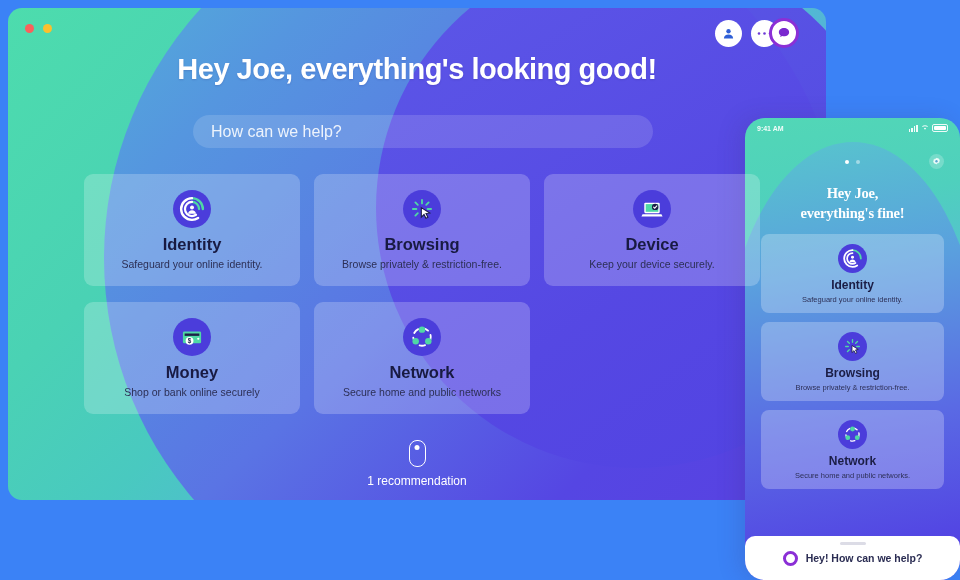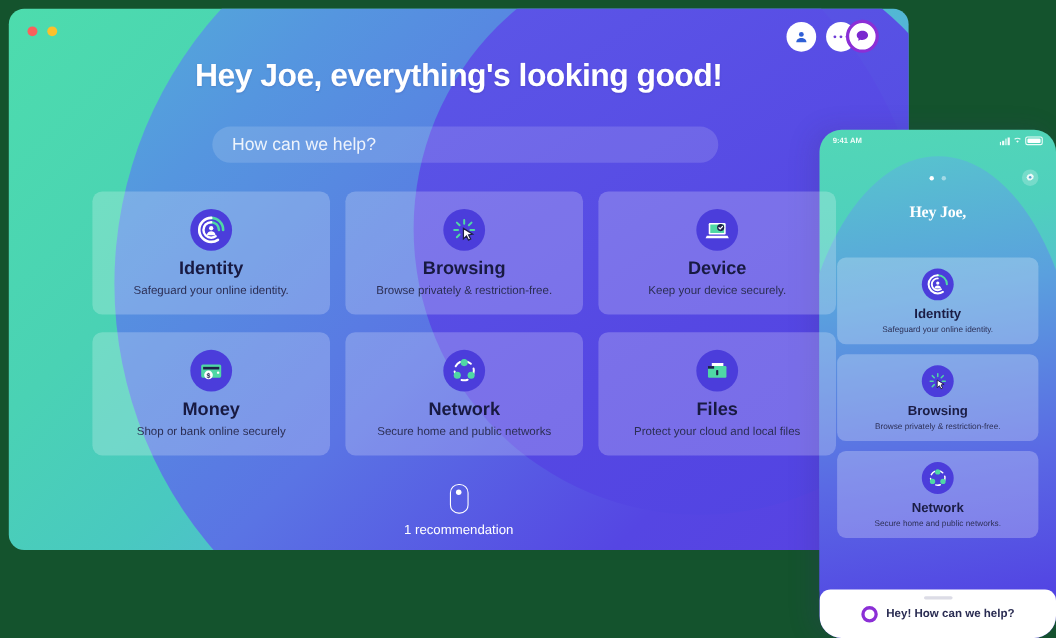--- a/index.html
+++ b/index.html
@@ -1,18 +1,18 @@
 <!DOCTYPE html>
 <html><head>
 <meta charset="utf-8">
 <style>
   html,body{margin:0;padding:0;background:#ffffff;}
   body{width:960px;height:580px;overflow:hidden;font-family:"Liberation Sans",sans-serif;}
 
-  #stage{position:relative;width:960px;height:580px;background:#14532d;overflow:hidden;}
+  #stage{position:relative;width:960px;height:580px;background:#3b82f6;overflow:hidden;}
 
   
   #desktop{
     position:absolute;left:8px;top:8px;width:818px;height:492px;
     border-radius:14px;overflow:hidden;
     background:linear-gradient(135deg,#4ddcad 0%,#4ad2b4 28%,#49c9c0 45%,#54b4d8 65%,#5a7fe0 85%,#5d56e6 100%);
   }
   
   #blob{
     position:absolute;left:96px;top:-120px;width:740px;height:740px;border-radius:50%;
@@ -218,32 +218,20 @@
             <circle cx="20" cy="20" r="12.5" stroke="#ffffff" stroke-width="2.6" fill="none" stroke-dasharray="8 7" stroke-linecap="round"></circle>
             <circle cx="20" cy="9.5" r="4.6" fill="#4fd8a5"></circle>
             <circle cx="11" cy="26" r="4.6" fill="#4fd8a5"></circle>
             <circle cx="29" cy="26" r="4.6" fill="#4fd8a5"></circle>
           </svg>
         </div>
         <div class="t">Network</div>
         <div class="s">Secure home and public networks</div>
       </div>
 
-      <div class="card">
-        <div class="ico">
-          <svg width="28" height="28" viewBox="0 0 40 40" aria-hidden="true">
-            <rect x="13" y="10" width="15" height="10" fill="#ffffff"></rect>
-            <rect x="8" y="14" width="24" height="15" rx="1.6" fill="#4fd8a5"></rect>
-            <rect x="8" y="14" width="8" height="3.4" fill="#1d1f48"></rect>
-            <rect x="18.6" y="19" width="2.8" height="7" rx="1.2" fill="#1d1f48"></rect>
-          </svg>
-        </div>
-        <div class="t">Files</div>
-        <div class="s">Protect your cloud and local files</div>
-      </div>
     </div>
 
     <div id="rec">
       <div class="cap"></div>
       <div class="lbl">1 recommendation</div>
     </div>
   </div>
 
   <div id="phone">
     <div id="phoneBlob"></div>
@@ -274,20 +262,21 @@
 
     <div id="pgear">
       <svg width="9" height="9" viewBox="0 0 20 20" aria-hidden="true">
         <path d="M10 1.4l1.6 1.3 2-.5.9 1.9 2 .6-.2 2.1 1.4 1.6-1.4 1.6.2 2.1-2 .6-.9 1.9-2-.5L10 16.4l-1.6-1.3-2 .5-.9-1.9-2-.6.2-2.1L2.3 9.4 3.7 7.8 3.5 5.7l2-.6.9-1.9 2 .5z" fill="#ffffff" opacity=".85"></path>
         <circle cx="10" cy="9.4" r="2.6" fill="#5aa6cf"></circle>
       </svg>
     </div>
 
     <div id="phead">
       <div>Hey Joe,</div>
+      <div>everything's fine!</div>
     </div>
 
     <div id="pcards">
 
       <div class="pcard">
         <div class="pico">
           <svg width="23" height="23" viewBox="0 0 40 40" aria-hidden="true">
             <path d="M20 5.5a14.5 14.5 0 0 1 14.5 14.5" stroke="#4fd8a5" stroke-width="3.2" fill="none" stroke-linecap="round"></path>
             <path d="M34.5 20A14.5 14.5 0 0 1 20 34.5A14.5 14.5 0 0 1 5.5 20A14.5 14.5 0 0 1 20 5.5" stroke="#ffffff" stroke-width="3.2" fill="none" stroke-linecap="round" stroke-dasharray="58 20" stroke-dashoffset="-14"></path>
             <path d="M29.4 20A9.4 9.4 0 1 1 20 10.6" stroke="#ffffff" stroke-width="3" fill="none" stroke-linecap="round" stroke-dasharray="38 12" stroke-dashoffset="-9"></path>

